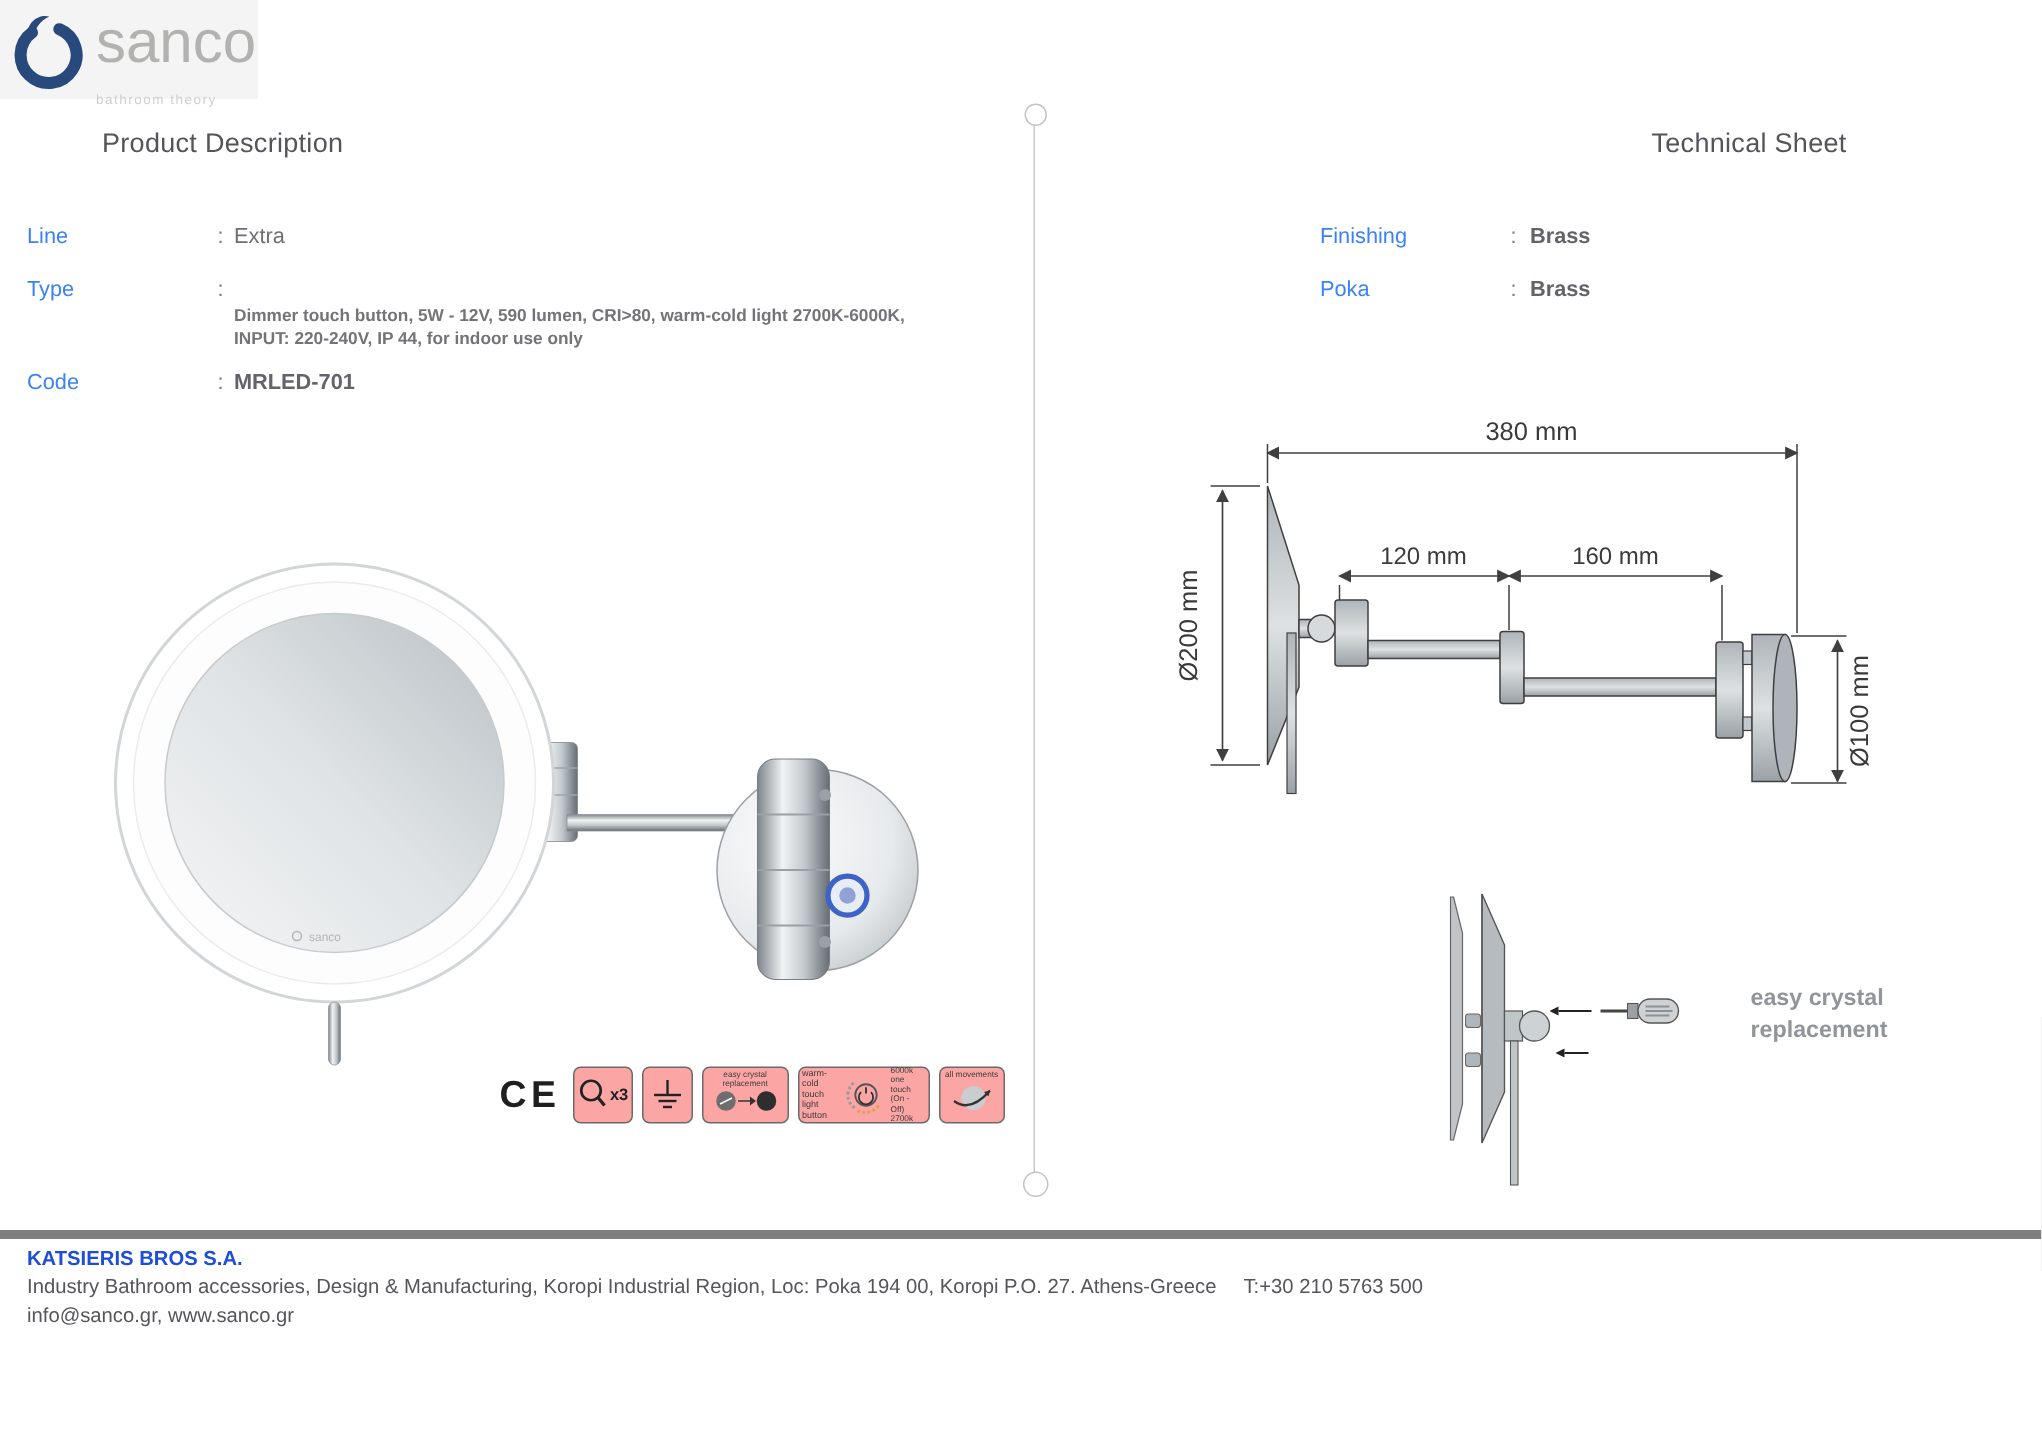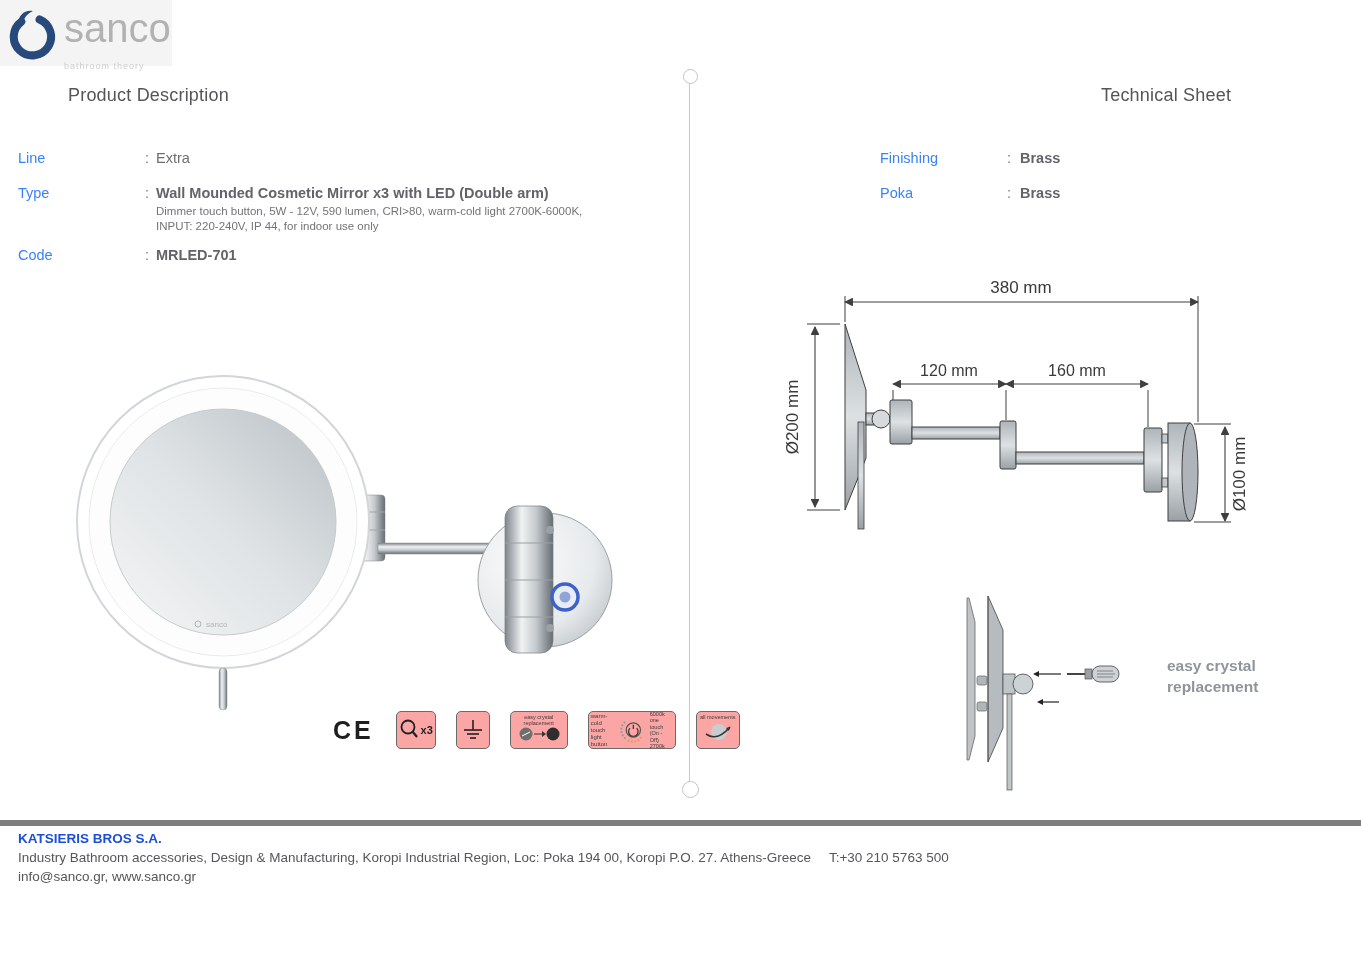--- a/index.html
+++ b/index.html
@@ -13,26 +13,26 @@
   .logo-tagline{font-size:9px;color:#cfcfce;letter-spacing:1px;margin-top:13px}
   
   .title{font-size:18px;font-weight:normal;color:#54545c;letter-spacing:.2px}
   
   .frow{position:absolute;display:flex;font-size:14.5px;color:#6e6e76}
   .frow .lbl{color:#3b82f6}
   .frow .col{color:#7c7c83;text-align:center}
   .lw120{width:120px}.cw18{width:18px}
   .lw122{width:122px}.cw14{width:14px;margin-right:4px}
   .valbold{font-weight:bold;color:#63636b}
-  .details{position:absolute;font-size:11.5px;font-weight:normal;color:#73737a;line-height:14.5px}
+  .details{position:absolute;font-size:11.5px;font-weight:bold;color:#73737a;line-height:14.5px}
   
   .divider{left:689px;top:83px;width:1px;height:699px;background:#c9c9c9}
   .divdot{width:13px;height:13px;border:1px solid #c4c4c4;border-radius:50%;background:#fff}
   
-  .badges{left:333px;top:710px;display:flex;align-items:center;gap:20px;height:40px}
+  .badges{left:333px;top:710px;display:flex;align-items:center;gap:6px;height:40px}
   .ce{font-size:25px;font-weight:bold;color:#1f1f1f;letter-spacing:3px;margin-right:2px}
   .bx{border:1.2px solid #6a6a6a;border-radius:5px;background:#fca5a5;height:38px;box-sizing:border-box;
       display:flex;align-items:center;justify-content:center}
   .bx-col{flex-direction:column;justify-content:flex-start;padding-top:2px}
   .cap5{font-size:5.5px;line-height:6px;color:#3c3c3c;text-align:center}
   .cap6{font-size:6px;line-height:7px;color:#3c3c3c}
   .klabel{font-size:5.5px;line-height:6.5px;color:#3c3c3c;text-align:left}
   .x3{font-size:11px;font-weight:bold;color:#1f1f1f;margin-left:2px}
   
   .note{font-size:15.5px;font-weight:bold;color:#8f959a;line-height:21px}
@@ -64,21 +64,20 @@
   <div class="abs title" style="left:1101px;top:85px">Technical Sheet</div>
 
   <div class="frow" style="left:18px;top:150px">
     <span class="lbl lw120">Line</span>
     <span class="col cw18">:</span>
     <span class="val">Extra</span>
   </div>
   <div class="frow" style="left:18px;top:185px">
     <span class="lbl lw120">Type</span>
     <span class="col cw18">:</span>
-    <span class="val valbold">Wall Mounded  Cosmetic Mirror x3 with LED (Double arm)</span>
   </div>
   <div class="details" style="left:156px;top:204px">
     <div>Dimmer touch button, 5W - 12V, 590 lumen, CRI&gt;80, warm-cold light 2700K-6000K,</div>
     <div>INPUT: 220-240V, IP 44, for indoor use only</div>
   </div>
   <div class="frow" style="left:18px;top:247px">
     <span class="lbl lw120">Code</span>
     <span class="col cw18">:</span>
     <span class="val valbold">MRLED-701</span>
   </div>

